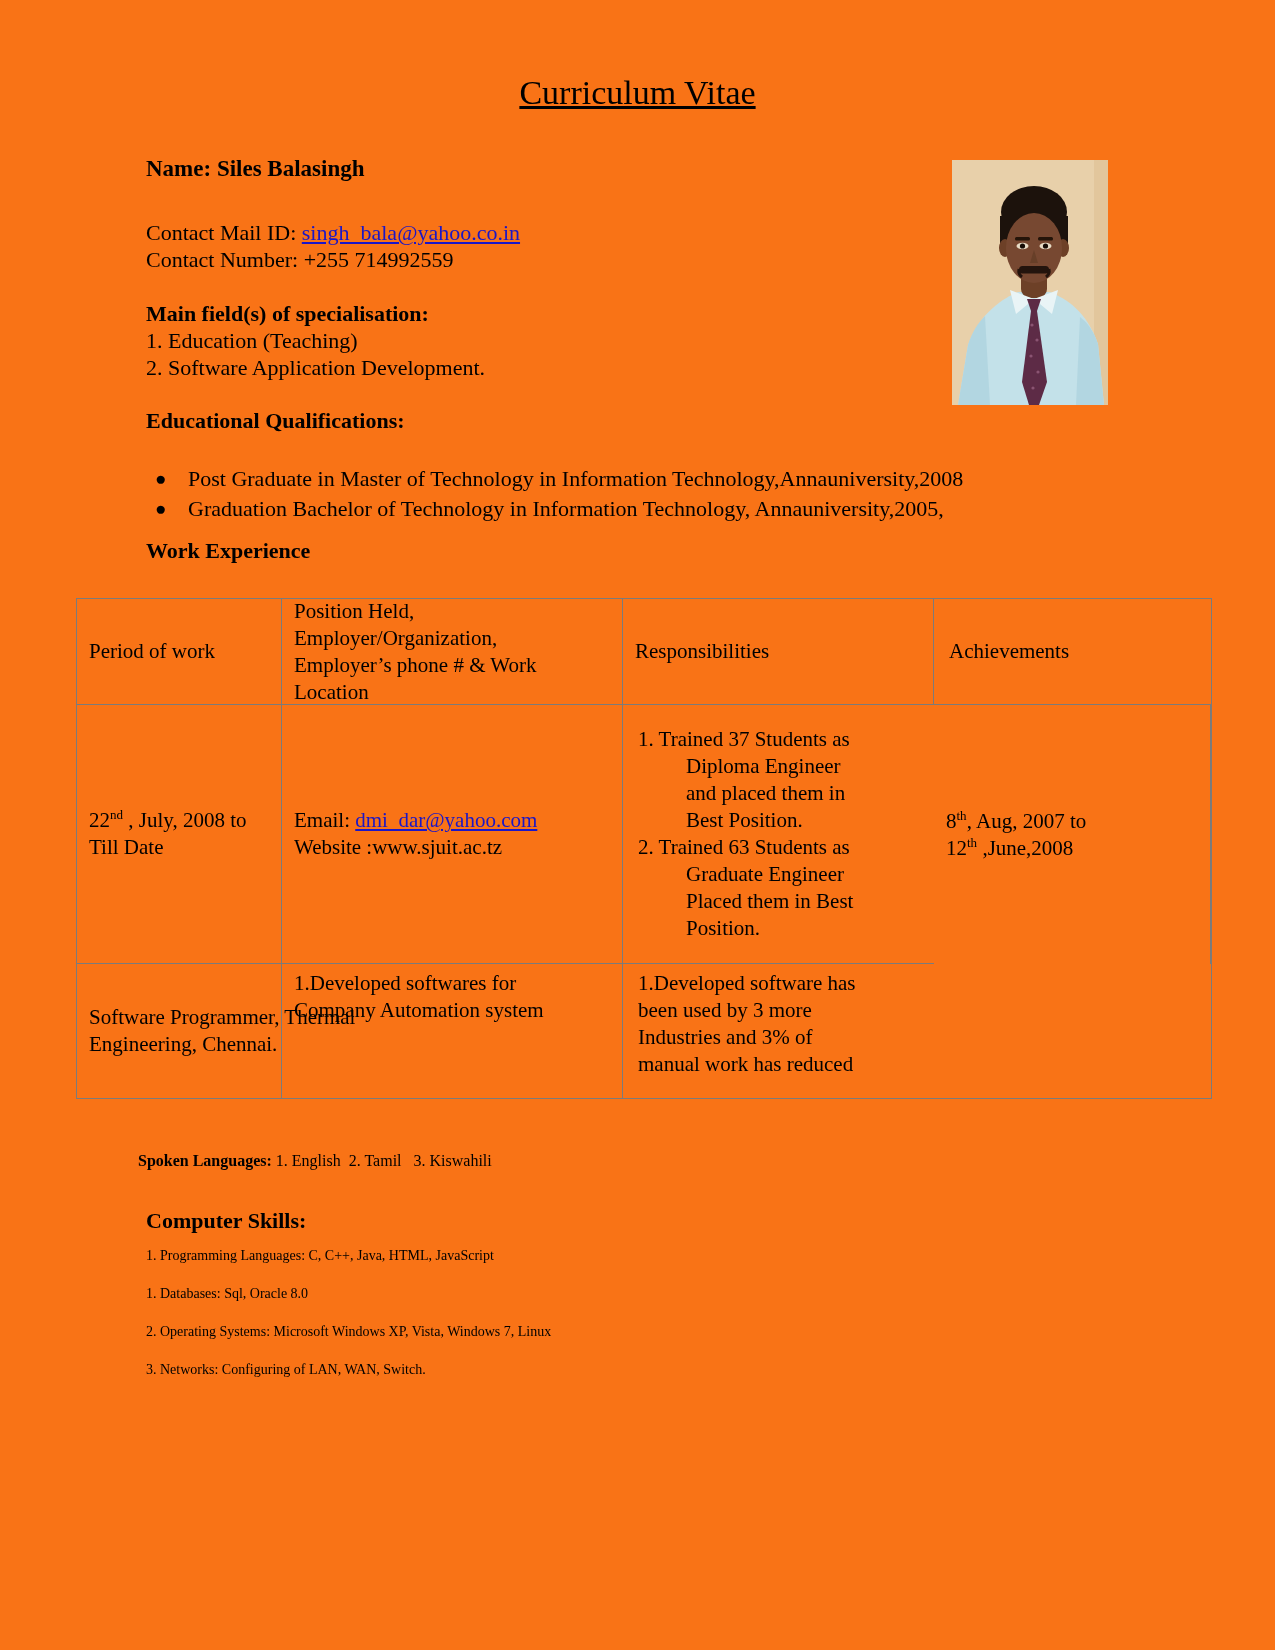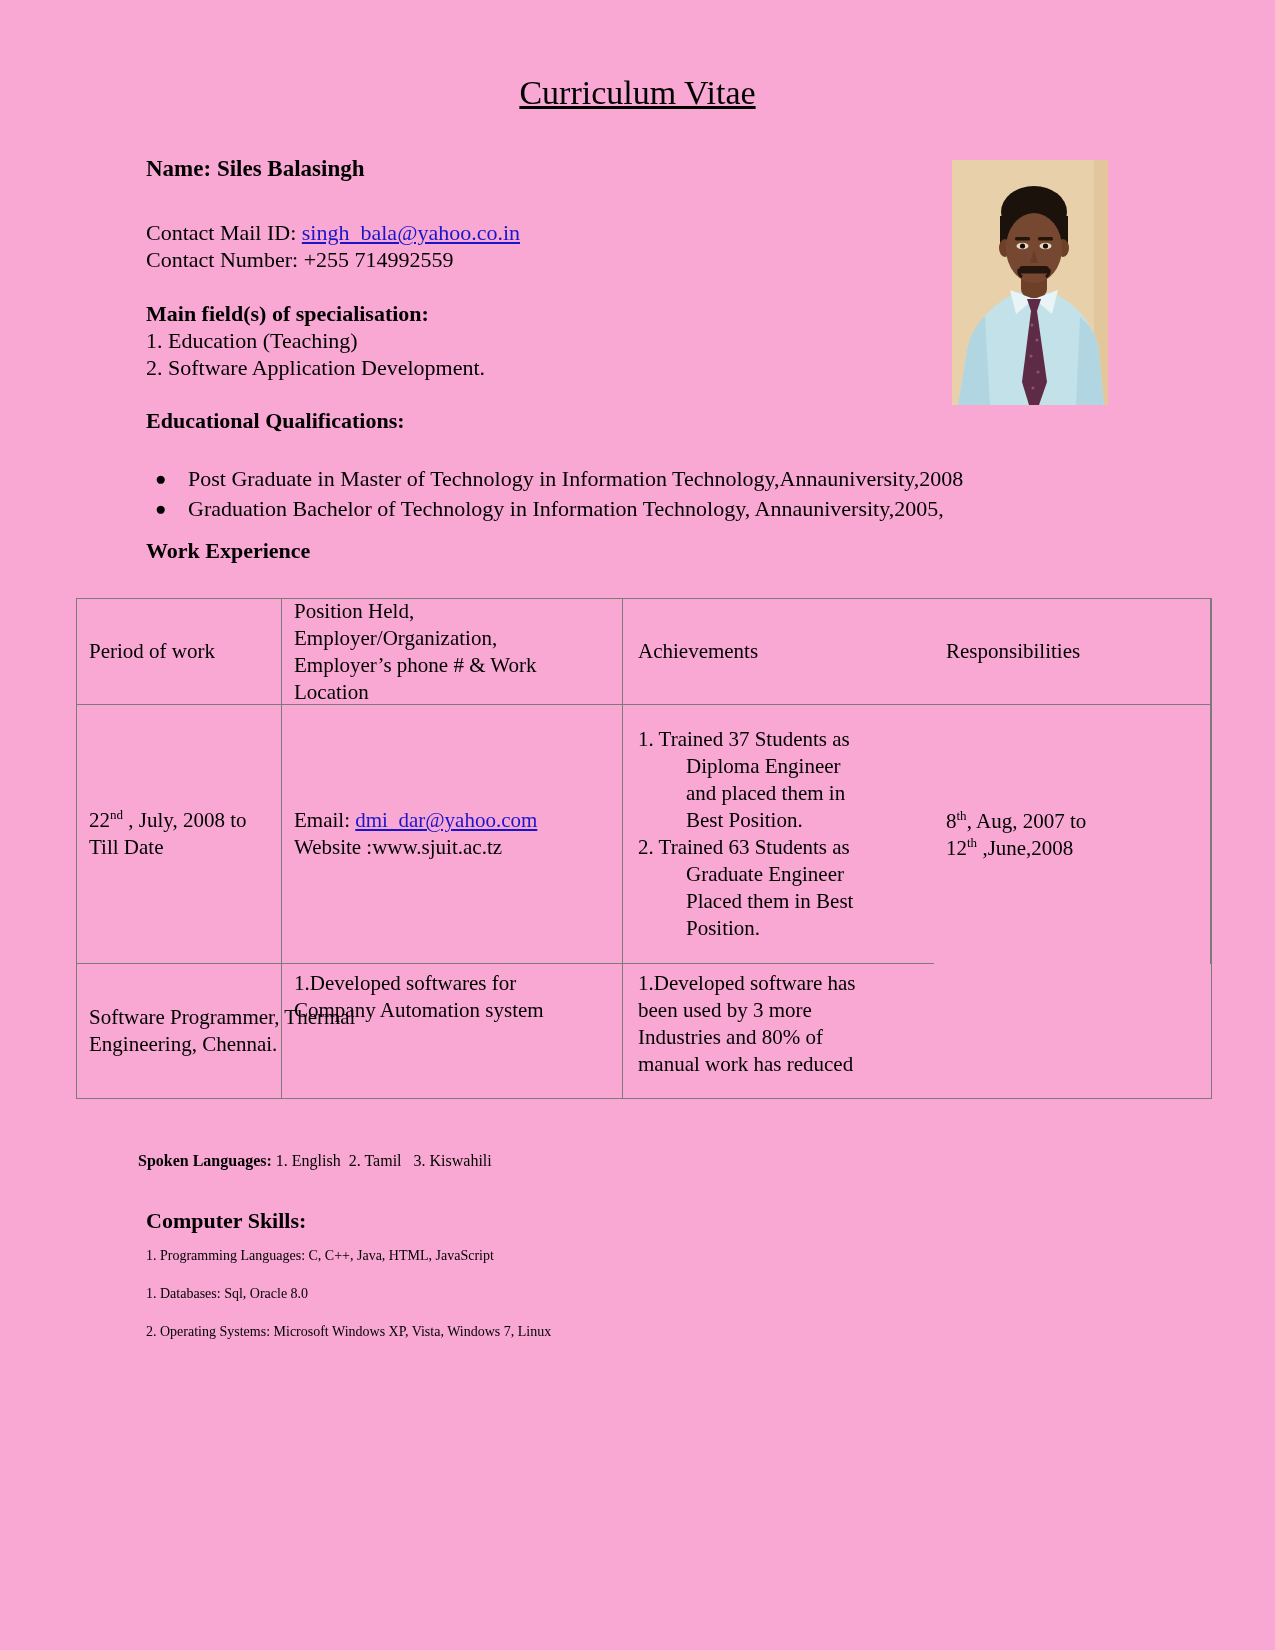--- a/index.html
+++ b/index.html
@@ -1,17 +1,17 @@
 <!DOCTYPE html>
 <html><head>
 <meta charset="utf-8">
 <style>
   html,body { margin:0; padding:0; background:#ffffff; }
   .page {
-    position:relative; width:1275px; height:1650px; background:#f9a8d4;
+    position:relative; width:1275px; height:1650px; background:#f97316;
     font-family:"Liberation Serif","DejaVu Serif",serif; color:#000;
     overflow:hidden;
   }
   .title {
     position:absolute; top:74px; left:0; width:100%;
     text-align:center; font-size:34px; font-weight:400;
   }
   .title span { text-decoration:underline; }
   .photo { position:absolute; left:952px; top:160px; width:156px; height:245px; }
   .name  { position:absolute; left:146px; top:156px; font-size:23px; font-weight:bold; }
@@ -144,25 +144,25 @@
       <div class="tline">Period of work</div>
     </div>
     <div class="cell cb cr">
       <div>
           <div class="tline">Position Held,</div>
           <div class="tline">Employer/Organization,</div>
           <div class="tline">Employer’s phone # &amp; Work</div>
           <div class="tline">Location</div>
         </div>
     </div>
+    <div class="cell cb cr">
+      <div class="tline">Responsibilities</div>
+    </div>
     <div class="cell cb pad15">
       <div class="tline">Achievements</div>
-    </div>
-    <div class="cell cb cr">
-      <div class="tline">Responsibilities</div>
     </div>
 
     <div class="cell cb cr">
       <div class="tline"><span>22</span><sup>nd</sup><span> , July, 2008 to</span></div>
       <div class="tline">Till Date</div>
     </div>
     <div class="cell cb cr">
       <div class="tline"><span>Email: </span><a class="link">dmi_dar@yahoo.com</a></div>
       <div class="tline">Website :www.sjuit.ac.tz</div>
     </div>
@@ -192,31 +192,32 @@
     <div class="cell cr top">
       <div>
           <div class="tline">1.Developed softwares for</div>
           <div class="tline">Company Automation system</div>
         </div>
     </div>
     <div class="cell top pad15">
       <div>
           <div class="tline">1.Developed software has</div>
           <div class="tline">been used by 3 more</div>
-          <div class="tline">Industries and 80% of</div>
+          <div class="tline">Industries and 3% of</div>
           <div class="tline">manual work has reduced</div>
         </div>
     </div>
   </div>
 
   <div class="languages">
     <span class="head">Spoken Languages:</span><span class="rest"> 1. English  2. Tamil   3. Kiswahili</span>
   </div>
 
   <div class="sec-head skills-head">Computer Skills:</div>
 
   <div class="skills">
       <div class="skill-line">1. Programming Languages: C, C++, Java, HTML, JavaScript</div>
       <div class="skill-line">1.  Databases: Sql, Oracle 8.0</div>
       <div class="skill-line">2.  Operating Systems: Microsoft Windows XP, Vista, Windows 7, Linux</div>
+      <div class="skill-line">3.  Networks: Configuring of LAN, WAN, Switch.</div>
     </div>
 
 </div>
 
 </body></html>

